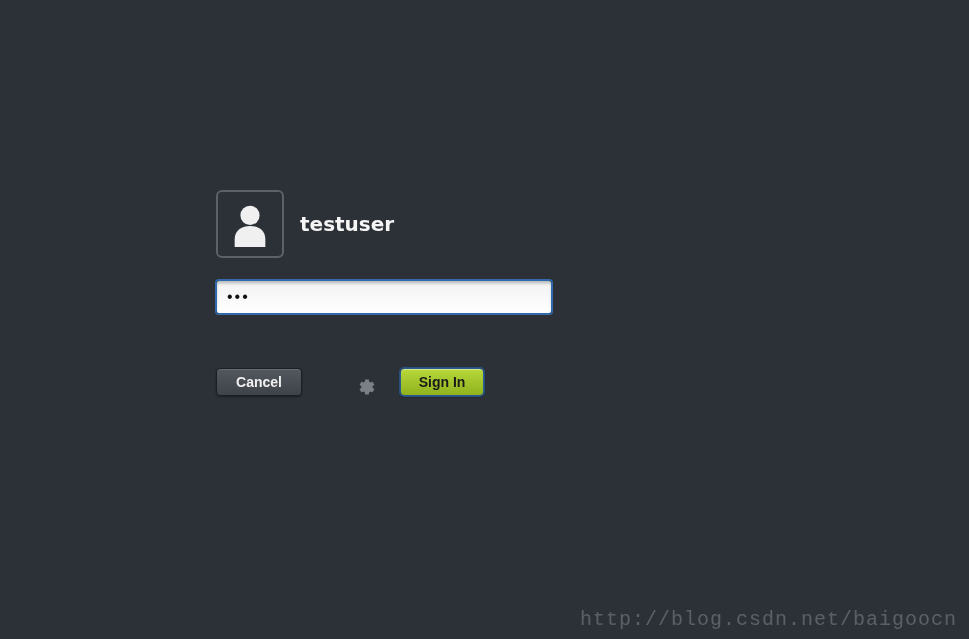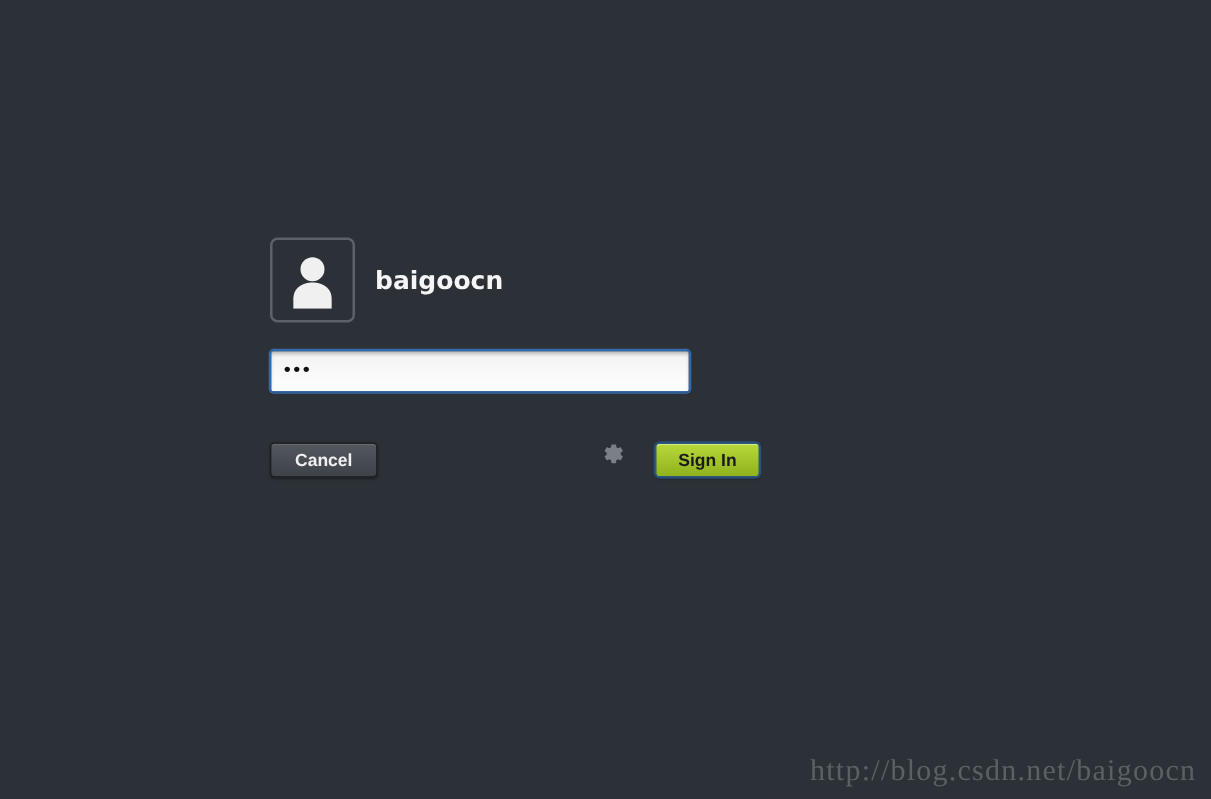--- a/index.html
+++ b/index.html
@@ -60,41 +60,41 @@
       border: 1px solid #2b6bb0;
       background: linear-gradient(to bottom, #d8d8d8 0%, #f4f4f4 15%, #ffffff 100%);
       box-shadow: 0 0 0 1px rgba(60,120,200,0.8), inset 0 2px 3px rgba(0,0,0,0.15);
       padding: 0 10px;
       font-size: 16px;
       color: #111;
       outline: none;
       letter-spacing: 2px;
     }
     .button-row {
-      margin-top: 40px;
+      margin-top: 54px;
       display: flex;
       align-items: center;
       justify-content: space-between;
-      width: 392px;
+      width: 268px;
     }
     .cancel-button {
       width: 86px;
       height: 28px;
       border-radius: 4px;
       border: 1px solid #1c1f22;
       background: linear-gradient(to bottom, #53585e 0%, #3e4349 100%);
       color: #f0f0f0;
       font-size: 14px;
       font-weight: bold;
       cursor: pointer;
       box-shadow: inset 0 1px 0 rgba(255,255,255,0.12), 0 1px 2px rgba(0,0,0,0.4);
     }
     .right-group {
       display: flex;
-      align-items: flex-start;
+      align-items: flex-end;
       gap: 24px;
     }
     .gear-icon {
       width: 18px;
       height: 18px;
       fill: #7a8086;
       cursor: pointer;
     }
     .signin-button {
       width: 84px;
@@ -106,38 +106,38 @@
       font-size: 14px;
       font-weight: bold;
       cursor: pointer;
       box-shadow: inset 0 1px 0 rgba(255,255,255,0.4), 0 0 0 1px rgba(40,90,150,0.8), 0 1px 2px rgba(0,0,0,0.4);
     }
     .watermark {
       position: absolute;
       right: 12px;
       bottom: 8px;
       color: rgba(180,185,190,0.35);
-      font-family: Liberation Serif, serif;
-      font-size: 24px;
+      font-family: Liberation Mono, monospace;
+      font-size: 20px;
       letter-spacing: 1px;
       margin-top: 44px;
     }
   </style>
 </head>
 <body>
 
 <div class="login-container">
   <div class="user-row">
     <div class="avatar-box">
       <svg class="avatar-svg" viewBox="0 0 48 48">
         <circle cx="24" cy="15" r="10"></circle>
         <path d="M 8 48 L 8 40 C 8 30 16 26 24 26 C 32 26 40 30 40 40 L 40 48 Z"></path>
       </svg>
     </div>
-    <div class="username">baigoocn</div>
+    <div class="username">testuser</div>
   </div>
 
   <input type="password" class="password-input" value="•••" style="">
 
   <div class="button-row">
     <button class="cancel-button">Cancel</button>
     <div class="right-group">
       <svg class="gear-icon" viewBox="0 0 24 24">
         <path d="M12,8a4,4 0 1,0 0,8a4,4 0 1,0 0,-8M12,10a2,2 0 1,1 0,4a2,2 0 1,1 0,-4M19.4,13c0.04,-0.32 0.07,-0.66 0.07,-1s-0.03,-0.68 -0.07,-1l2.11,-1.65c0.19,-0.15 0.24,-0.42 0.12,-0.64l-2,-3.46c-0.12,-0.22 -0.39,-0.3 -0.61,-0.22l-2.49,1c-0.52,-0.4 -1.08,-0.73 -1.69,-0.98l-0.38,-2.65C14.42,2.18 14.21,2 13.96,2h-4c-0.25,0 -0.46,0.18 -0.49,0.42l-0.38,2.65c-0.61,0.25 -1.17,0.59 -1.69,0.98l-2.49,-1c-0.23,-0.09 -0.49,0 -0.61,0.22l-2,3.46c-0.13,0.22 -0.07,0.49 0.12,0.64L4.53,11c-0.04,0.32 -0.07,0.66 -0.07,1s0.03,0.68 0.07,1l-2.11,1.65c-0.19,0.15 -0.24,0.42 -0.12,0.64l2,3.46c0.12,0.22 0.39,0.3 0.61,0.22l2.49,-1c0.52,0.4 1.08,0.73 1.69,0.98l0.38,2.65c0.03,0.24 0.24,0.42 0.49,0.42h4c0.25,0 0.46,-0.18 0.49,-0.42l0.38,-2.65c0.61,-0.25 1.17,-0.59 1.69,-0.98l2.49,1c0.23,0.09 0.49,0 0.61,-0.22l2,-3.46c0.12,-0.22 0.07,-0.49 -0.12,-0.64L19.4,13z"></path>
       </svg>

